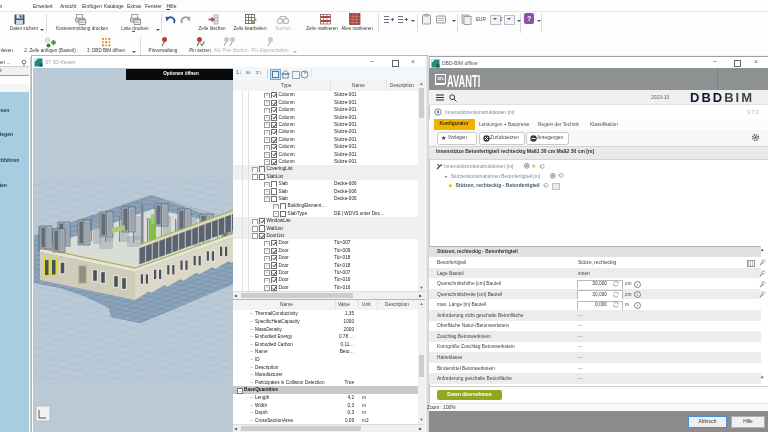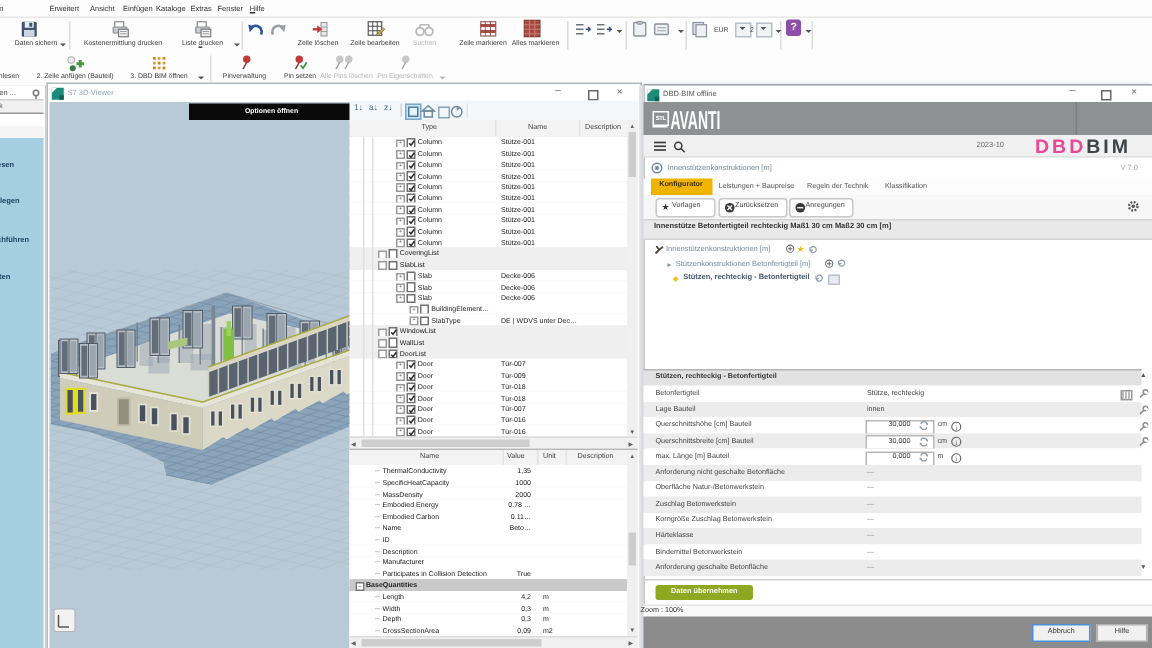--- a/index.html
+++ b/index.html
@@ -1710,21 +1710,21 @@
     <svg style="left:436px;top:94px;" width="8" height="7">
       <line x1="0" y1="1" x2="8" y2="1" stroke="#3a3a3a" stroke-width="1.1"></line>
       <line x1="0" y1="3.5" x2="8" y2="3.5" stroke="#3a3a3a" stroke-width="1.1"></line>
       <line x1="0" y1="6" x2="8" y2="6" stroke="#3a3a3a" stroke-width="1.1"></line>
     </svg>
     <svg style="left:449px;top:93.5px;" width="8" height="8">
       <circle cx="3.2" cy="3.2" r="2.4" fill="none" stroke="#3a3a3a" stroke-width="1"></circle>
       <line x1="5" y1="5" x2="7.5" y2="7.5" stroke="#3a3a3a" stroke-width="1"></line>
     </svg>
     <div class="abs nw" style="left:651px;top:94px;font-size:5px;color:#666;">2023-10</div>
-    <div class="abs nw" style="left:690px;top:89.5px;font-size:13px;letter-spacing:2px;font-weight:bold;"><span style="color:#ec4899;">DBD</span><span style="color:#3f4447;">BIM</span></div>
+    <div class="abs nw" style="left:690px;top:89.5px;font-size:13px;letter-spacing:2px;font-weight:bold;"><span style="color:#0f172a;">DBD</span><span style="color:#3f4447;">BIM</span></div>
     <svg style="left:434px;top:108px;" width="8" height="8">
       <circle cx="4" cy="4" r="3.2" fill="none" stroke="#6a8ab0" stroke-width="1"></circle>
       <circle cx="4" cy="4" r="1.4" fill="#6a8ab0"></circle>
     </svg>
     <div class="abs nw" style="left:445px;top:108.5px;font-size:5px;color:#7c8globe;color:#78889a;">Innenstützenkonstruktionen [m]</div>
     <div class="abs nw" style="left:747px;top:108.5px;font-size:5px;color:#a8a8a8;">V 7.0</div>
     <div class="abs" style="left:429px;top:118.5px;width:339px;height:11px;background:#fcfcfc;"></div>
     <div class="abs" style="left:433.5px;top:119px;width:41px;height:10.5px;background:#f0b400;color:#3a3000;font-size:4.8px;font-weight:bold;text-align:center;line-height:10.5px;">Konfigurator</div>
     <div class="abs nw" style="left:479px;top:122px;font-size:4.8px;color:#555;">Leistungen + Baupreise</div>
     <div class="abs nw" style="left:538px;top:122px;font-size:4.8px;color:#555;">Regeln der Technik</div>

